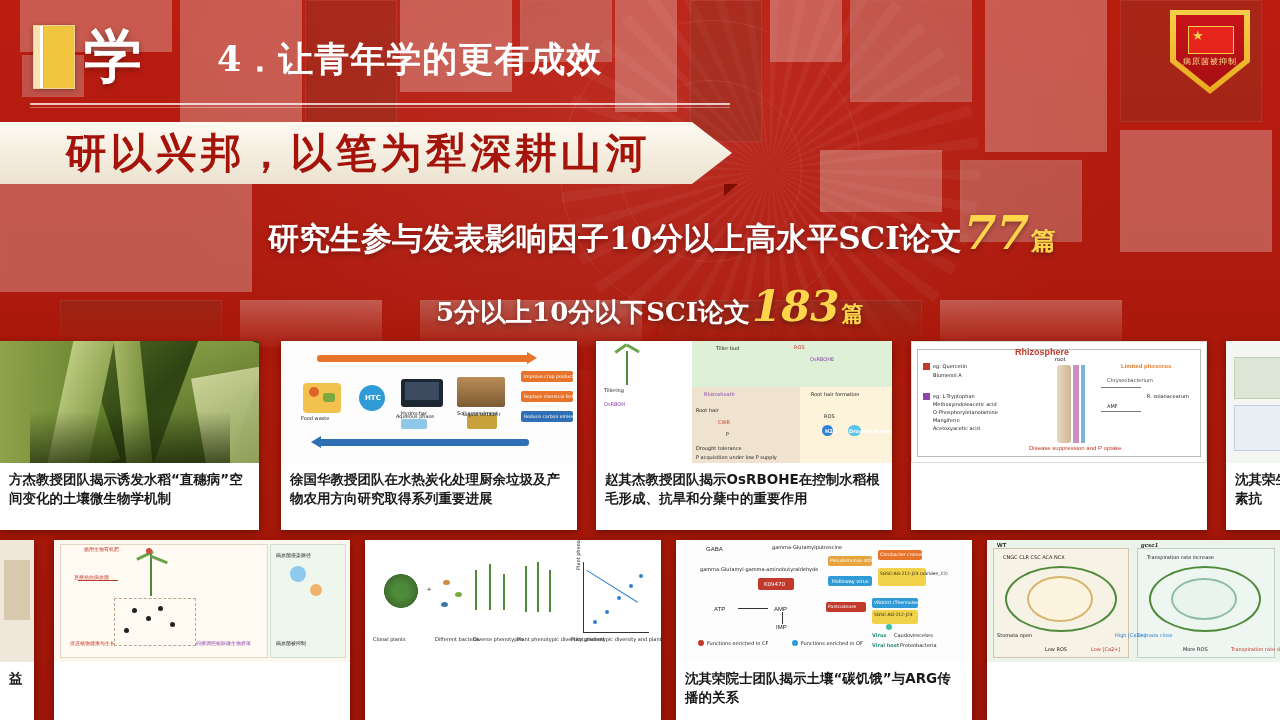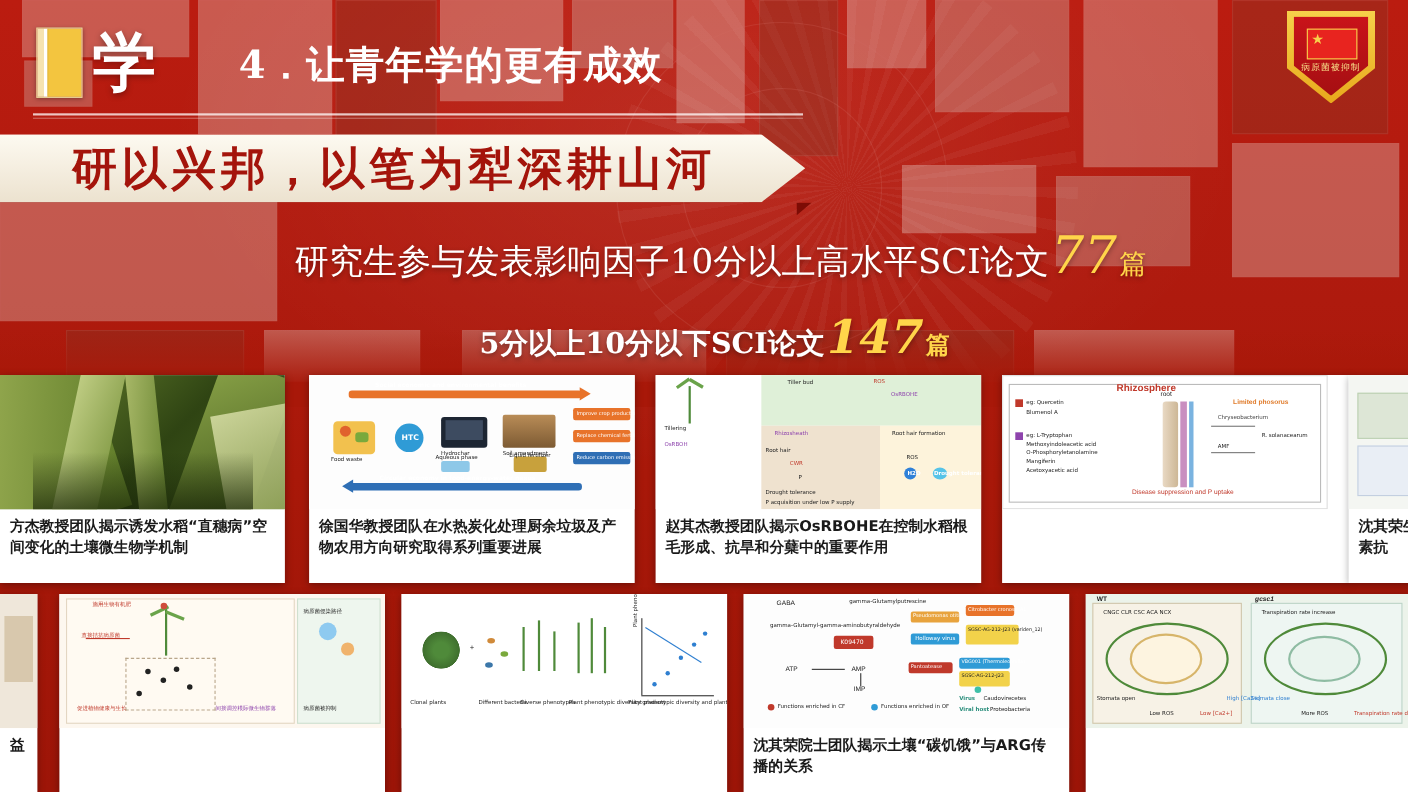--- a/index.html
+++ b/index.html
@@ -72,21 +72,21 @@
   .banner-txt{
     position:absolute;left:8px;top:128px;width:700px;height:50px;
     font-family:"DejaVu Serif","Liberation Serif",serif;
     font-weight:bold;font-size:41px;color:#a4140b;letter-spacing:4px;
     text-align:center;line-height:50px;white-space:nowrap;
   }
   .banner-tail{position:absolute;left:724px;top:184px;width:14px;height:12px;background:#7d0c05;
     clip-path:polygon(0 0,100% 0,0 100%);}
   
   .stat1{position:absolute;left:268px;top:205px;white-space:nowrap;
-    font-family:"DejaVu Serif","Liberation Serif",serif;font-weight:normal;font-size:31px;color:#ffffff;
+    font-family:"DejaVu Serif","Liberation Serif",serif;font-weight:bold;font-size:31px;color:#ffffff;
     text-shadow:0 2px 5px rgba(0,0,0,.35);text-align:right;}
   .stat1 .num{font-size:47px;color:#ffd54a;font-style:italic;font-family:"DejaVu Serif",serif;padding:0 2px;}
   .stat1 .unit{font-size:25px;color:#ffd54a;}
   .stat2{position:absolute;left:436px;top:282px;white-space:nowrap;
     font-family:"DejaVu Serif","Liberation Serif",serif;font-weight:bold;font-size:26px;color:#ffffff;
     text-shadow:0 2px 5px rgba(0,0,0,.35);}
   .stat2 .num{font-size:42px;color:#ffd54a;font-style:italic;font-family:"DejaVu Serif",serif;padding:0 2px;}
   .stat2 .unit{font-size:22px;color:#ffd54a;}
   
   .card{position:absolute;background:#ffffff;box-shadow:0 2px 7px rgba(0,0,0,.35);overflow:hidden;}
@@ -154,21 +154,21 @@
 </div>
 
 <div class="banner"></div>
 <div class="banner-tail"></div>
 <div class="banner-txt">研以兴邦，以笔为犁深耕山河</div>
 
 <div class="stat1">
   <span>研究生参与发表影响因子10分以上高水平SCI论文</span><span class="num">77</span><span class="unit">篇</span>
 </div>
 <div class="stat2">
-  <span>5分以上10分以下SCI论文</span><span class="num">147</span><span class="unit">篇</span>
+  <span>5分以上10分以下SCI论文</span><span class="num">183</span><span class="unit">篇</span>
 </div>
 
 <div class="card" style="left:0px;top:341px;width:259px;height:189px;">
   <div class="fig">
     <div class="f" style="left:0;top:0;width:259px;height:122px;background:linear-gradient(135deg,#6f8a32,#2f4413 55%,#46611f);"></div>
     <div class="f" style="left:-20px;top:-10px;width:120px;height:150px;background:linear-gradient(110deg,#9fb257,#5d7a27);transform:rotate(-18deg);"></div>
     <div class="f" style="left:60px;top:-20px;width:40px;height:170px;background:linear-gradient(100deg,#c2cf86,#7d9640);transform:rotate(12deg);"></div>
     <div class="f" style="left:120px;top:-30px;width:26px;height:180px;background:linear-gradient(100deg,#aebd6d,#63802c);transform:rotate(-6deg);"></div>
     <div class="f" style="left:175px;top:-10px;width:70px;height:160px;background:linear-gradient(140deg,#8aa348,#3d5418);transform:rotate(20deg);"></div>
     <div class="f" style="left:200px;top:30px;width:80px;height:110px;background:linear-gradient(160deg,#d9dfa8,#8d9f52);transform:rotate(-10deg);opacity:.85;"></div>
@@ -240,21 +240,21 @@
     <div class="f" style="left:226px;top:84px;width:11px;height:11px;border-radius:50%;background:#2f80d8;"></div>
     <div class="lbl w" style="left:229px;top:87px;font-weight:bold;">H2O</div>
     <div class="f" style="left:252px;top:84px;width:13px;height:11px;border-radius:50%;background:#56c3e8;"></div>
     <div class="lbl w" style="left:253px;top:87px;font-weight:bold;">Drought tolerance</div>
     <div class="lbl" style="left:100px;top:104px;">Drought tolerance</div>
     <div class="lbl" style="left:100px;top:113px;">P acquisition under low P supply</div>
   </div>
   <div class="cap">赵其杰教授团队揭示OsRBOHE在控制水稻根毛形成、抗旱和分蘖中的重要作用</div>
 </div>
 
-<div class="card" style="left:911px;top:341px;width:296px;height:189px;padding-left:20px;">
+<div class="card" style="left:911px;top:341px;width:296px;height:189px;">
   <div class="fig">
     <div class="f" style="left:0;top:0;width:296px;height:122px;background:#fff;border:1px solid #ddd;box-sizing:border-box;"></div>
     <div class="f" style="left:6px;top:8px;width:284px;height:108px;border:1px solid #bbb;box-sizing:border-box;"></div>
     <div class="lbl7" style="left:104px;top:6px;color:#c0392b;font-weight:bold;font-size:9px;">Rhizosphere</div>
     <div class="lbl6" style="left:210px;top:22px;color:#e07b2a;font-weight:bold;">Limited phosorus</div>
     <div class="f" style="left:12px;top:22px;width:7px;height:7px;background:#c0392b;"></div>
     <div class="lbl" style="left:22px;top:22px;">eg: Quercetin</div>
     <div class="lbl" style="left:22px;top:31px;">Blumenol A</div>
     <div class="f" style="left:12px;top:52px;width:7px;height:7px;background:#8e44ad;"></div>
     <div class="lbl" style="left:22px;top:52px;">eg: L-Tryptophan</div>

